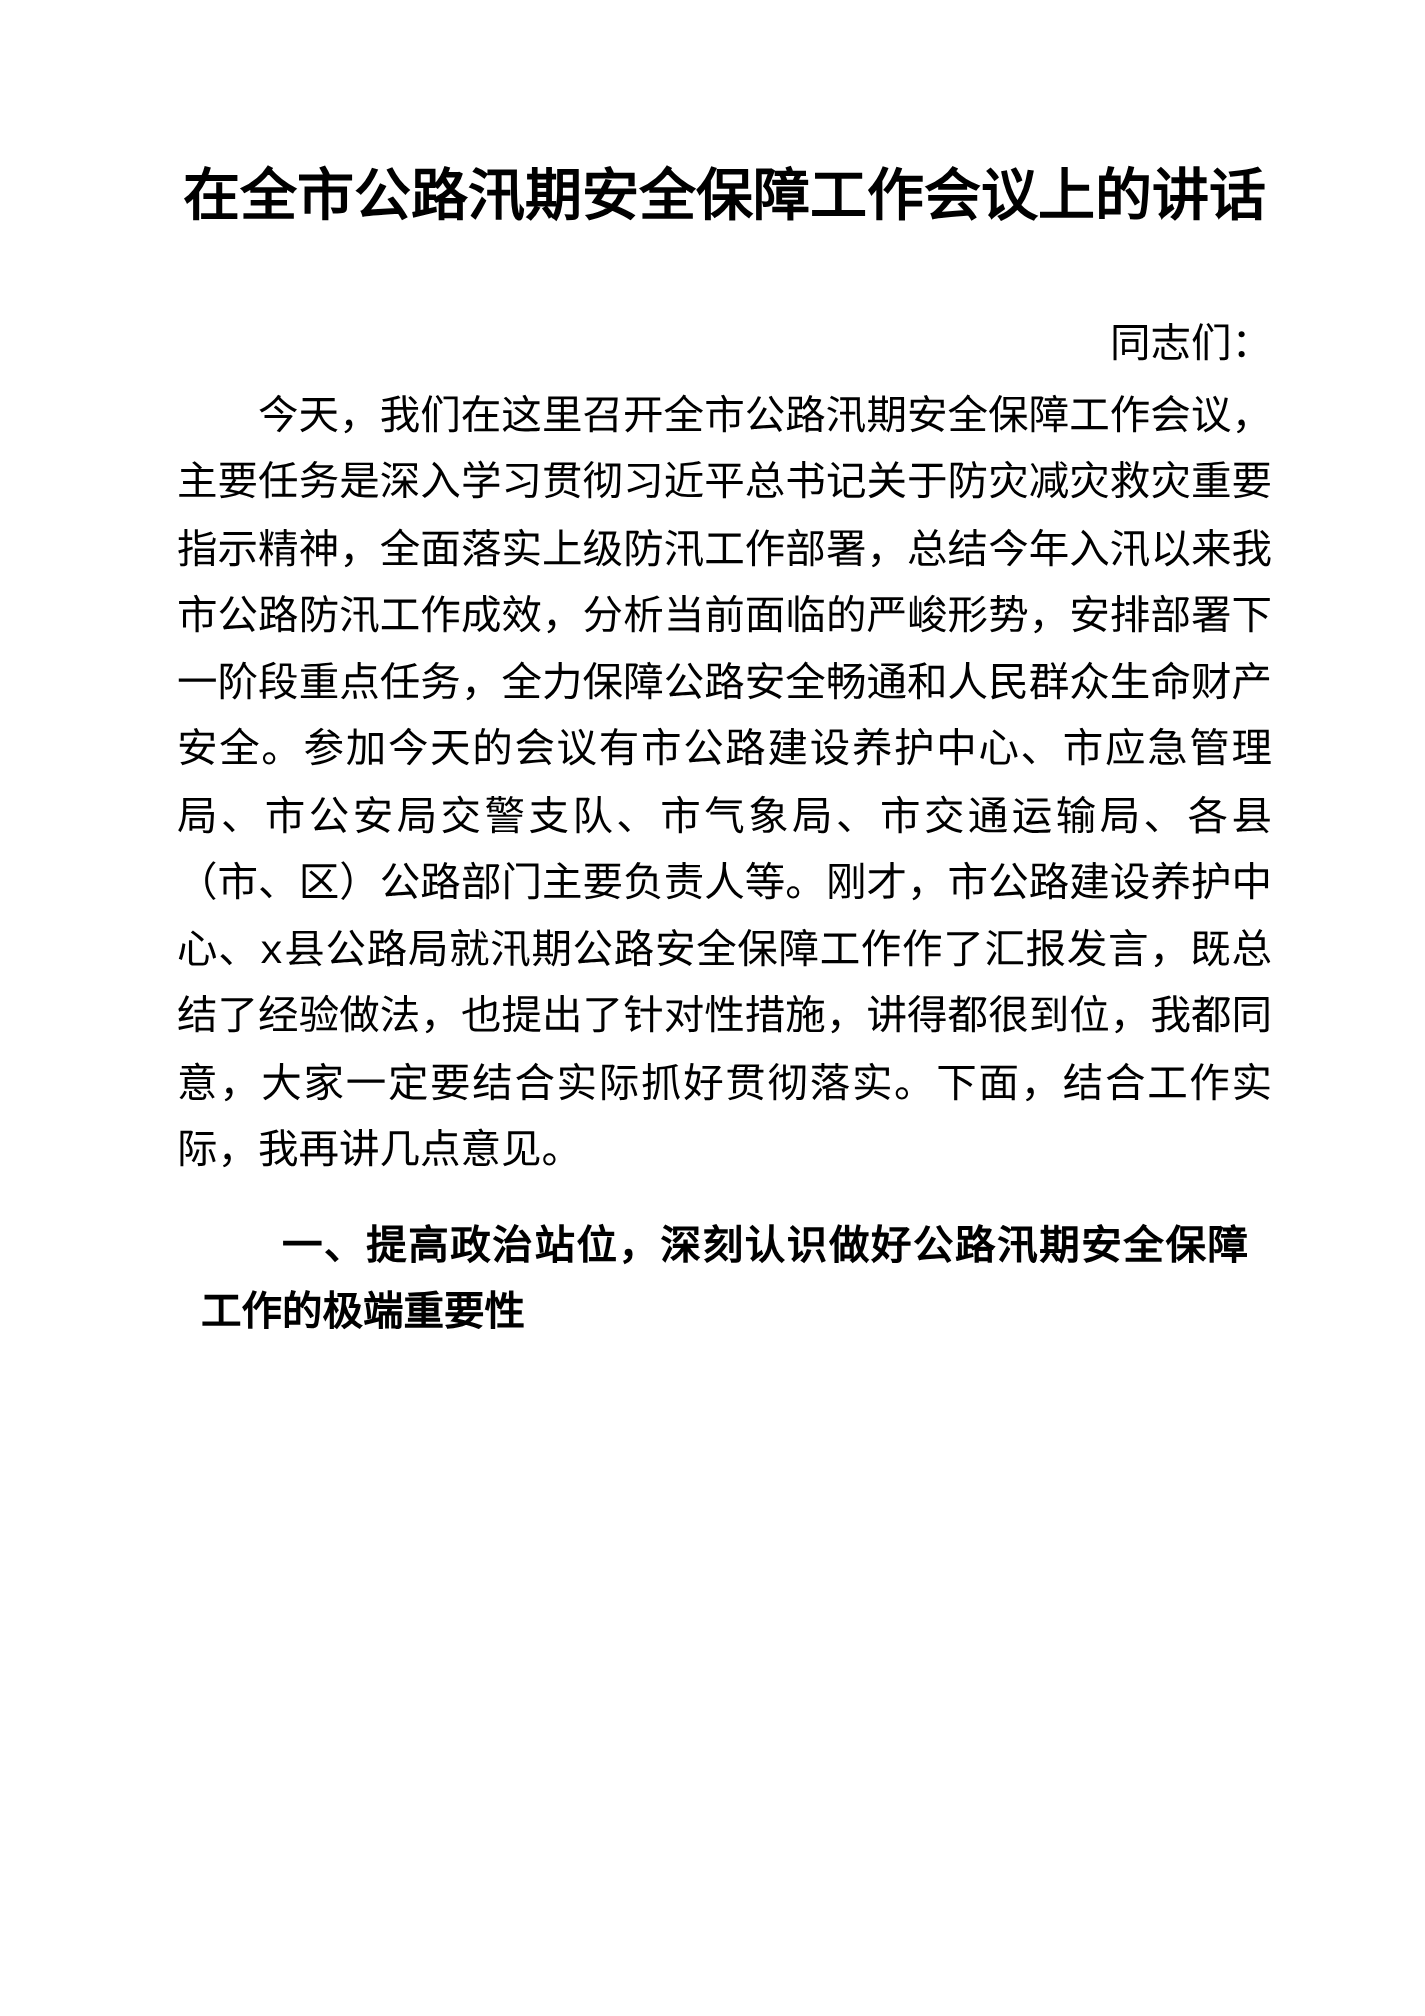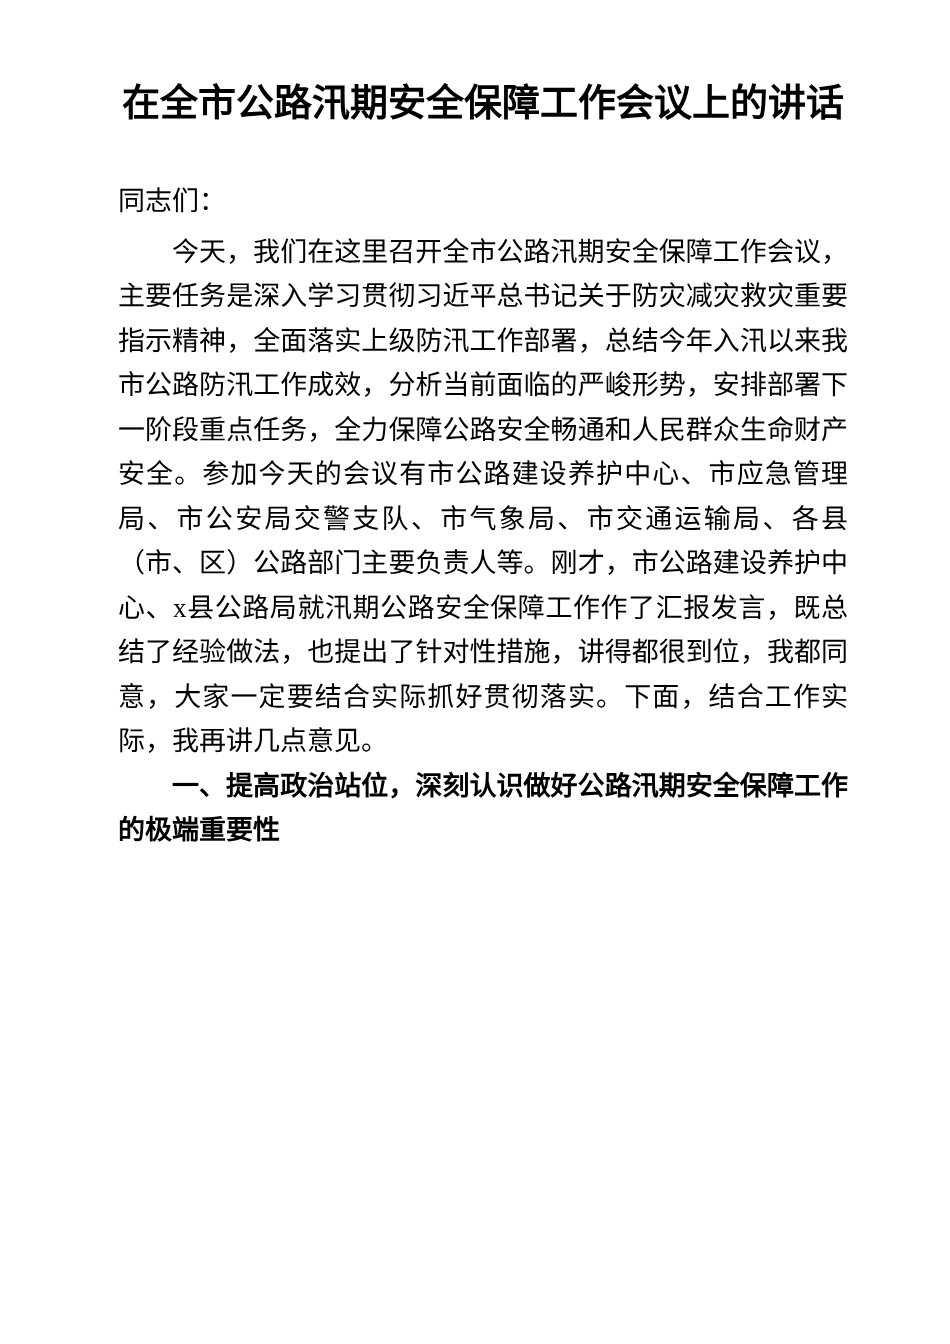--- a/index.html
+++ b/index.html
@@ -15,52 +15,54 @@
     font-family: "Liberation Serif", serif;
   }
   .page {
     box-sizing: border-box;
     width: 950px;
     height: 1344px;
     padding: 0 102px 0 118px;
     background: #ffffff;
   }
   .doc-title {
-    margin: 80px 0 0 0;
+    margin: 108px 0 0 0;
     font-family: "Liberation Serif", serif;
     font-size: 38px;
     line-height: 46px;
     font-weight: 700;
     text-align: center;
     letter-spacing: 0;
   }
   .salutation {
     margin: 53px 0 0 0;
     font-size: 27px;
     line-height: 44.5px;
     font-weight: 400;
+    text-align: right;
   }
   .para {
     margin: 0;
     font-size: 27px;
     line-height: 44.5px;
     text-align: justify;
     text-indent: 2em;
     font-weight: 400;
     word-break: break-all;
+    font-family: Liberation Mono, monospace;
   }
   .para.first {
     margin-top: 6px;
   }
   .heading {
     font-family: "Liberation Sans", sans-serif;
     font-weight: 700;
     font-size: 27px;
     line-height: 44.5px;
-    margin: 0;
+    margin: 16px;
     text-align: justify;
     text-indent: 2em;
     word-break: break-all;
   }
 </style>
 </head>
 <body>
 
 <div class="page">
   <h1 class="doc-title">在全市公路汛期安全保障工作会议上的讲话</h1>

